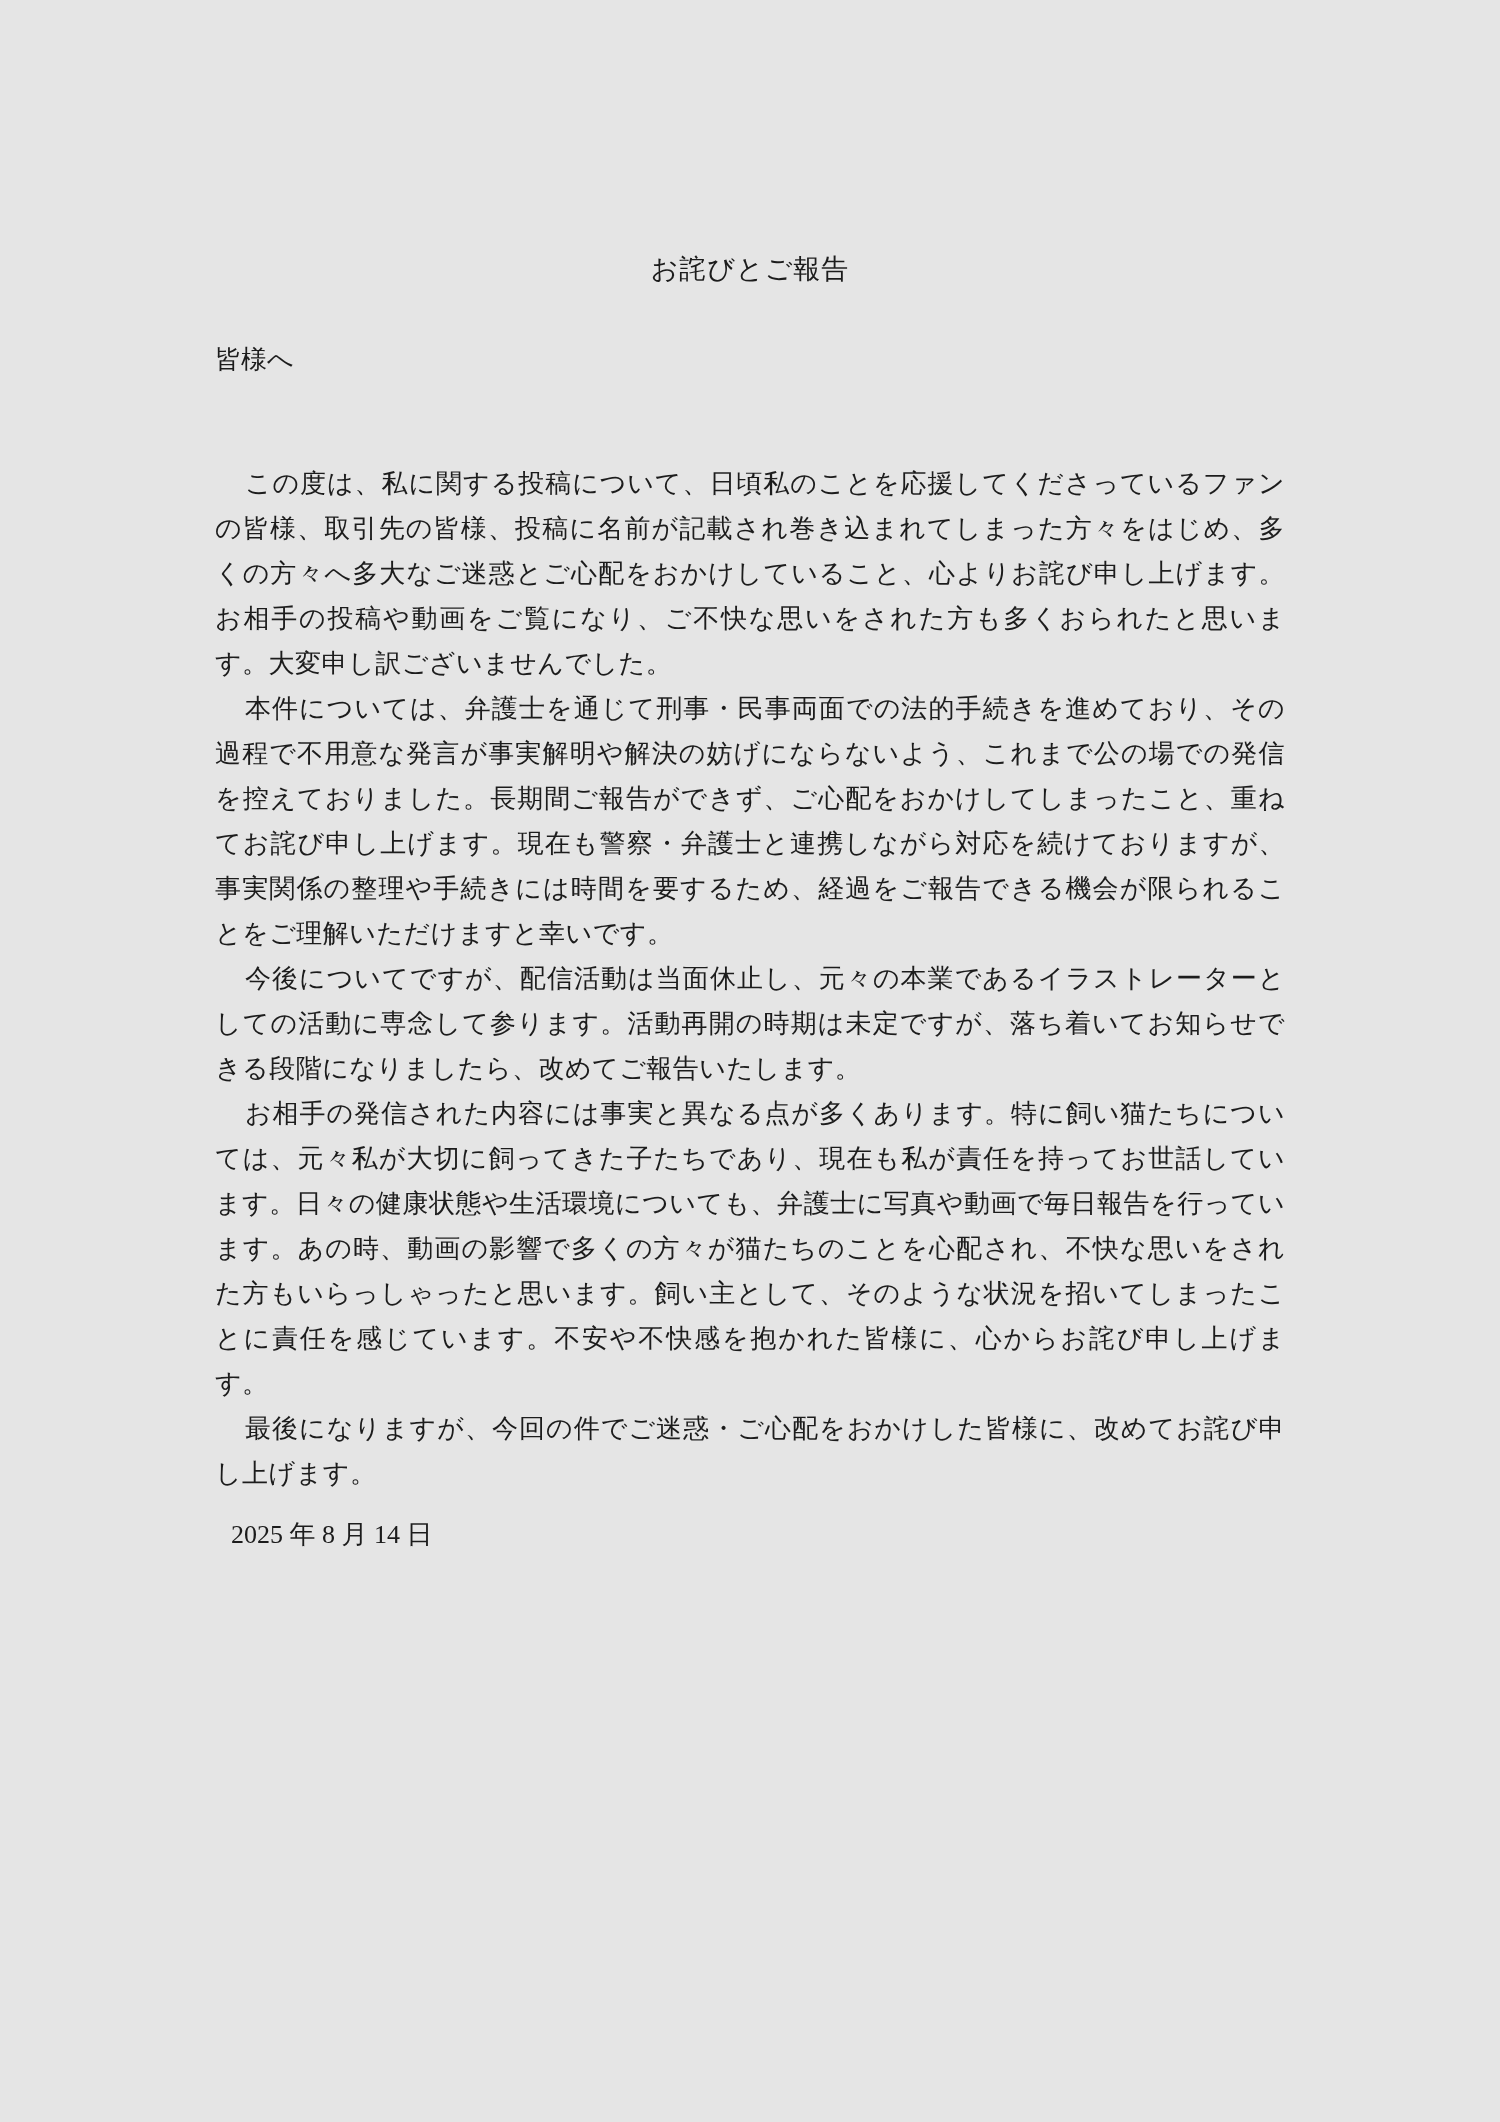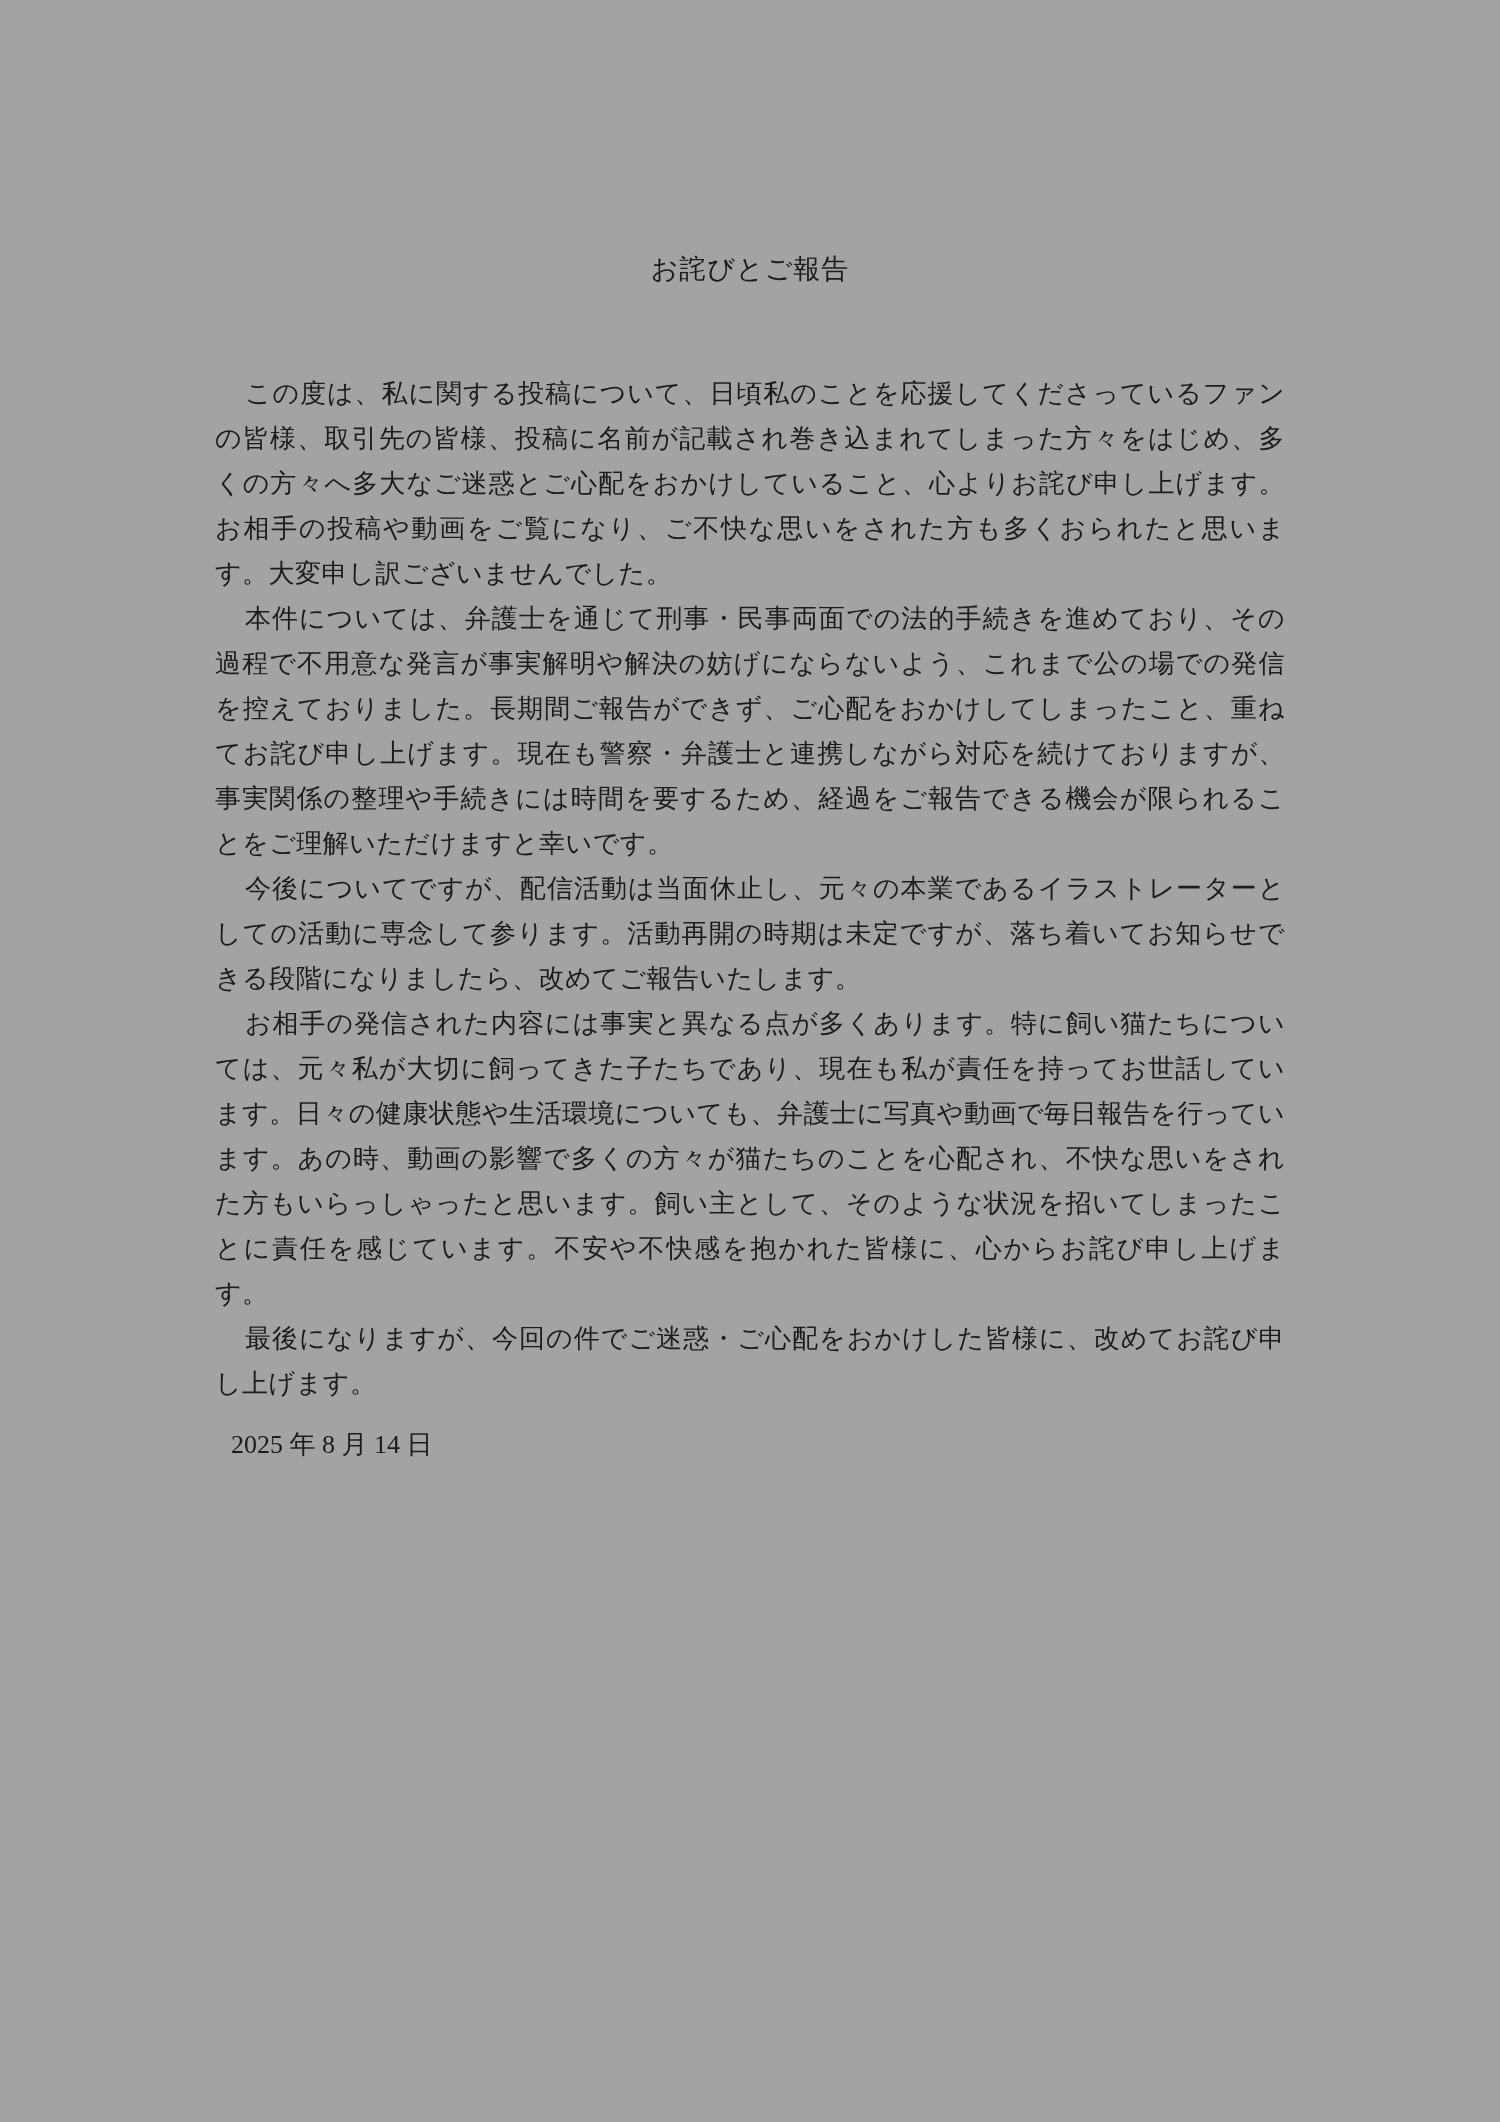--- a/index.html
+++ b/index.html
@@ -5,21 +5,21 @@
   html, body {
     margin: 0;
     padding: 0;
     background: #ffffff;
   }
   .page {
     position: relative;
     width: 1500px;
     height: 2122px;
     margin: 0 auto;
-    background: #a3a3a3;
+    background: #e5e5e5;
     box-sizing: border-box;
     padding: 247px 215px 0 215px;
     font-family: "Liberation Serif", "DejaVu Serif", serif;
     color: #1c1c1c;
     font-size: 26px;
     overflow: hidden;
   }
   .doc-title {
     text-align: center;
     font-size: 27px;
@@ -49,20 +49,21 @@
     text-align: left;
     margin: 16px;
   }
 </style>
 </head>
 <body>
 
 <div class="page">
   <h1 class="doc-title">お詫びとご報告</h1>
 
+  <div class="salutation">皆様へ</div>
 
   <div class="body-block">
     <p>この度は、私に関する投稿について、日頃私のことを応援してくださっているファンの皆様、取引先の皆様、投稿に名前が記載され巻き込まれてしまった方々をはじめ、多くの方々へ多大なご迷惑とご心配をおかけしていること、心よりお詫び申し上げます。お相手の投稿や動画をご覧になり、ご不快な思いをされた方も多くおられたと思います。大変申し訳ございませんでした。</p>
     <p>本件については、弁護士を通じて刑事・民事両面での法的手続きを進めており、その過程で不用意な発言が事実解明や解決の妨げにならないよう、これまで公の場での発信を控えておりました。長期間ご報告ができず、ご心配をおかけしてしまったこと、重ねてお詫び申し上げます。現在も警察・弁護士と連携しながら対応を続けておりますが、事実関係の整理や手続きには時間を要するため、経過をご報告できる機会が限られることをご理解いただけますと幸いです。</p>
     <p>今後についてですが、配信活動は当面休止し、元々の本業であるイラストレーターとしての活動に専念して参ります。活動再開の時期は未定ですが、落ち着いてお知らせできる段階になりましたら、改めてご報告いたします。</p>
     <p>お相手の発信された内容には事実と異なる点が多くあります。特に飼い猫たちについては、元々私が大切に飼ってきた子たちであり、現在も私が責任を持ってお世話しています。日々の健康状態や生活環境についても、弁護士に写真や動画で毎日報告を行っています。あの時、動画の影響で多くの方々が猫たちのことを心配され、不快な思いをされた方もいらっしゃったと思います。飼い主として、そのような状況を招いてしまったことに責任を感じています。不安や不快感を抱かれた皆様に、心からお詫び申し上げます。</p>
     <p>最後になりますが、今回の件でご迷惑・ご心配をおかけした皆様に、改めてお詫び申し上げます。</p>
   </div>
 
   <p class="date-line">2025 年 8 月 14 日</p>

